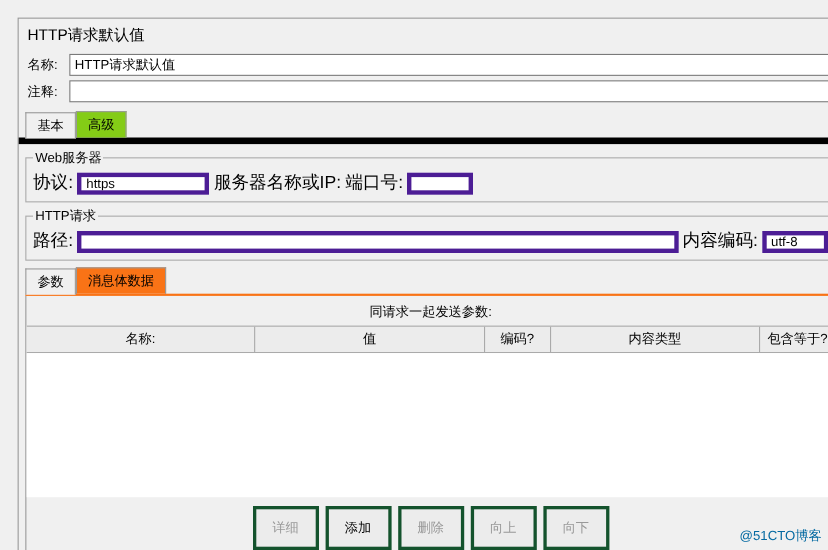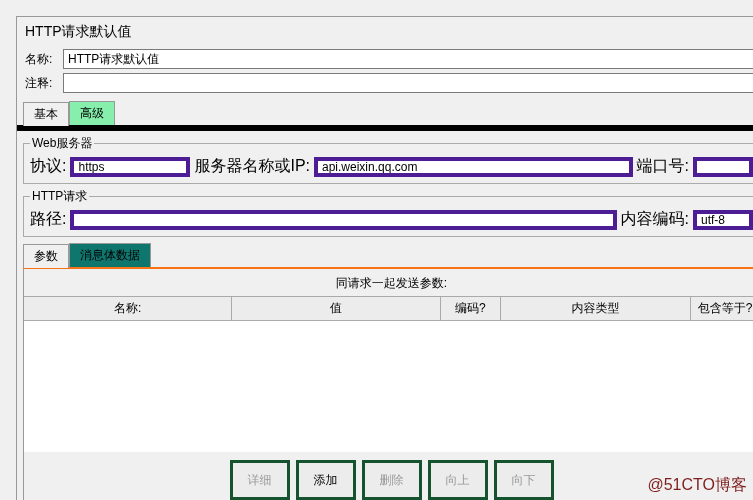--- a/index.html
+++ b/index.html
@@ -49,21 +49,21 @@
     .tab-strip {
       display: flex;
       align-items: flex-end;
       padding: 6px 6px 0 6px;
       border-bottom: 6px solid #000000;
     }
     .tab {
       border: 1px solid #999;
       border-bottom: none;
       padding: 3px 10px;
-      background: #86efac;
+      background: #84cc16;
       cursor: pointer;
       font-size: 12px;
       position: relative;
     }
     .tab.active {
       background: #f0f0f0;
       top: 1px;
     }
     .tab-content {
       flex: 1;
@@ -105,21 +105,21 @@
     .inner-tabs {
       display: flex;
       align-items: flex-end;
       border-bottom: 2px solid #f97316;
       margin-top: 2px;
     }
     .inner-tab {
       border: 1px solid #999;
       border-bottom: none;
       padding: 3px 10px;
-      background: #0f766e;
+      background: #f97316;
       cursor: pointer;
       font-size: 12px;
       position: relative;
     }
     .inner-tab.active {
       background: #f0f0f0;
       top: 1px;
     }
     .params-area {
       flex: 1;
@@ -172,22 +172,22 @@
       cursor: pointer;
     }
     .button-bar button:disabled {
       color: #999;
       cursor: default;
     }
     .watermark {
       position: absolute;
       bottom: 4px;
       right: 6px;
-      color: #7f1d1d;
-      font-size: 16px;
+      color: #0369a1;
+      font-size: 12px;
       font-family: Arial, sans-serif;
     }
   </style>
 </head>
 <body>
 
 <div class="window">
   <div class="title-bar">HTTP请求默认值</div>
 
   <div class="form-row">
@@ -204,21 +204,20 @@
     <div class="tab">高级</div>
   </div>
 
   <div class="tab-content">
     <fieldset>
       <legend>Web服务器</legend>
       <div class="field-line">
         <label>协议:</label>
         <input type="text" class="w-mid" value="https" style="">
         <label>服务器名称或IP:</label>
-        <input type="text" class="flex1" value="api.weixin.qq.com" style="">
         <label>端口号:</label>
         <input type="text" class="w-port" value="" style="">
       </div>
     </fieldset>
 
     <fieldset>
       <legend>HTTP请求</legend>
       <div class="field-line">
         <label>路径:</label>
         <input type="text" class="flex1" value="" style="">

